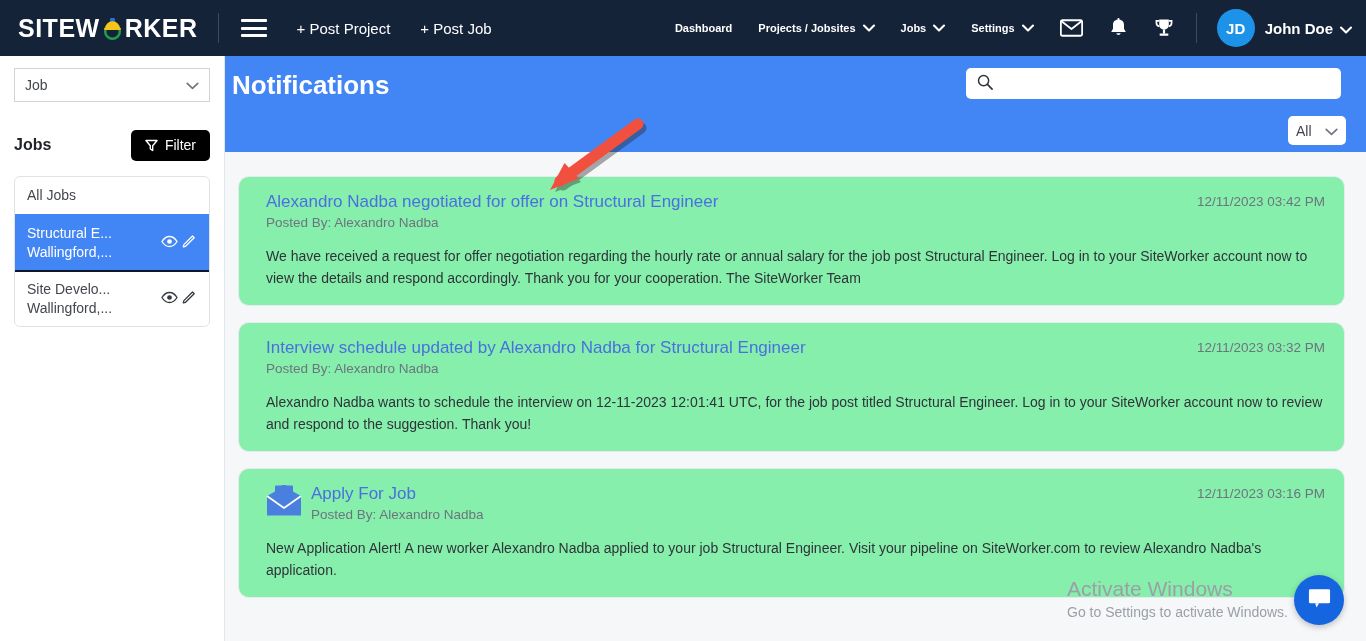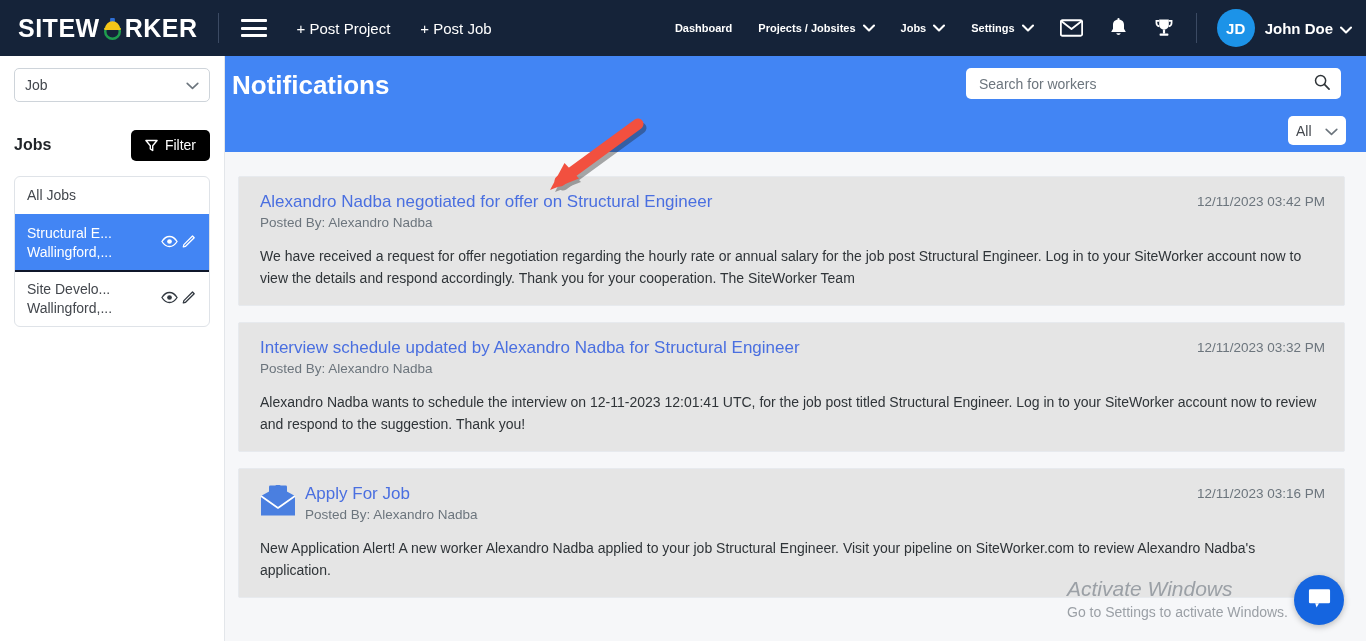--- a/index.html
+++ b/index.html
@@ -49,21 +49,21 @@
   }
   .username{ color:#ffffff; font-size:15px; font-weight:bold; margin-left:10px; display:flex; align-items:center; cursor:pointer;}
 
   
   .sidebar{
     position:absolute; top:56px; left:0; width:225px; height:585px;
     background:#ffffff; border-right:1px solid #e3e6ea;
     padding:12px 14px 0 14px;
   }
   .job-select{
-    width:196px; height:34px; border:1px solid #ced4da; border-radius:5px;
+    width:196px; height:34px; border:1px solid #ced4da; border-radius:0;
     display:flex; align-items:center; padding:0 10px;
     font-size:14px; color:#43474d; cursor:pointer; background:#fff;
   }
   .job-select .sel-caret{ margin-left:auto; color:#6c757d;}
   .jobs-row{ display:flex; align-items:center; margin-top:27px; height:32px;}
   .jobs-label{ font-size:16px; font-weight:bold; color:#212529;}
   .filter-btn{
     margin-left:auto; background:#000000; color:#fff; border:none; border-radius:5px;
     height:31px; padding:0 14px; font-size:14px; cursor:pointer;
     display:flex; align-items:center; font-family:"Liberation Sans", sans-serif;
@@ -102,39 +102,39 @@
   .search-wrap input::placeholder{ color:#6c757d; }
   .all-select{
     position:absolute; right:20px; top:60px; width:58px; height:29px;
     background:#ffffff; border-radius:5px; display:flex; align-items:center;
     padding:0 8px; font-size:14px; color:#43474d; cursor:pointer;
   }
   .all-select .sel-caret{ margin-left:auto; color:#6c757d; }
 
   .cards{ position:absolute; top:107px; left:0; width:1141px; padding:13px 21px 0 13px; }
   .card{
-    background:#e5e5e5; border:1px solid #e7eaee; border-radius:2px;
-    padding:14px 19px 16px 21px; margin-bottom:16px; position:relative;
+    background:#86efac; border:1px solid #e7eaee; border-radius:11px;
+    padding:14px 19px 16px 27px; margin-bottom:16px; position:relative;
   }
   .card-head{ display:flex; align-items:flex-start; }
   .card-head-left{ flex:1; display:flex; align-items:flex-start; }
   .env-icon{ margin-right:9px; margin-top:2px; flex:0 0 auto;}
   .card-title{
     color:#4a6fe0; font-size:17px; cursor:pointer; line-height:21px;
   }
   .card-sub{ color:#6c757d; font-size:13.5px; margin-top:2px; line-height:17px;}
   .card-time{ color:#6c757d; font-size:13.5px; white-space:nowrap; padding-top:3px; margin-left:18px;}
   .card-body{ color:#2f3438; font-size:14px; line-height:22px; margin-top:14px; }
   .anno-svg{ position:absolute; left:530px; top:118px; z-index:25; pointer-events:none;}
 
   
   .watermark{
     position:absolute; right:78px; bottom:19px; text-align:left; z-index:20; pointer-events:none;
   }
-  .wm1{ font-size:21px; color:#9ba0a6; line-height:26px;font-style:italic;}
+  .wm1{ font-size:21px; color:#9ba0a6; line-height:26px;}
   .wm2{ font-size:14px; color:#9ba0a6; line-height:20px;}
   .fab{
     position:absolute; right:22px; bottom:16px; width:50px; height:50px;
     border-radius:50%; background:#1565e0; display:flex; align-items:center; justify-content:center;
     cursor:pointer; z-index:22; box-shadow:0 2px 6px rgba(0,0,0,.25);
   }
 </style>
 </head>
 <body>
 
@@ -297,21 +297,20 @@
     </div>
   </div>
 </div>
 
 <div class="main">
 
   <div class="blue-header">
     <div class="page-title">Notifications</div>
 
     <div class="search-wrap">
-      <input type="text" placeholder="Search for workers" style="">
       <span>
         <svg width="16" height="16" viewBox="0 0 17 17">
             <circle cx="7" cy="7" r="5.4" fill="none" stroke="#2f3438" stroke-width="1.6"></circle>
             <path d="M11.1 11.1 L16 16" stroke="#2f3438" stroke-width="1.8" stroke-linecap="round"></path>
           </svg>
       </span>
     </div>
 
     <div class="all-select">
       <span>All</span>

